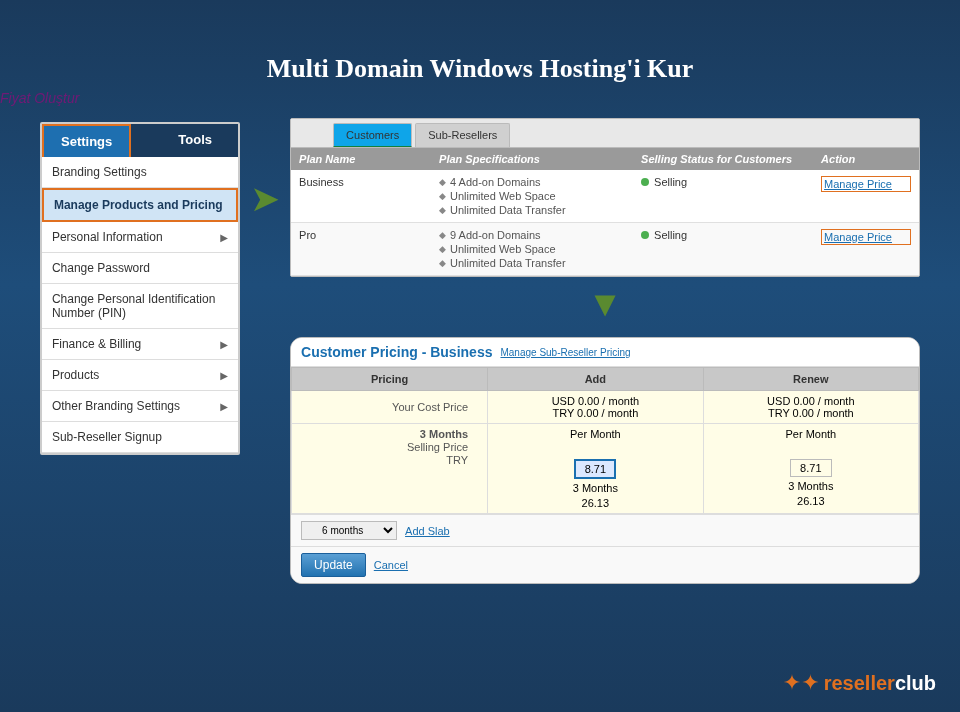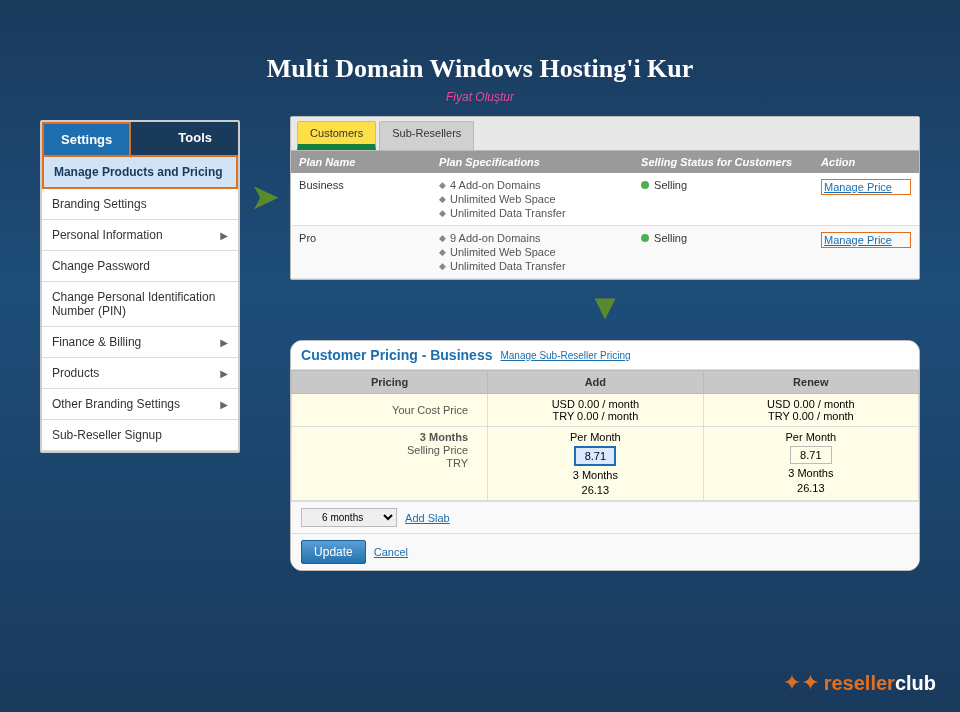--- a/index.html
+++ b/index.html
@@ -17,23 +17,23 @@
       color: #fff;
       font-size: 26px;
       font-weight: bold;
       padding-top: 22px;
       padding-bottom: 6px;
       font-family: Georgia, serif;
       margin-top: 32px;
     }
 
     .subtitle {
-      text-align: center;
-      color: #ec4899;
-      font-size: 12px;
+      text-align: left;
+      color: #701a75;
+      font-size: 14px;
       font-style: italic;
       margin-bottom: 12px;
     }
 
     .content-area {
       display: flex;
       flex-direction: row;
       align-items: flex-start;
       justify-content: center;
       padding: 0 20px;
@@ -143,22 +143,23 @@
       font-size: 11px;
       background: #d0d0d0;
       border: 1px solid #bbb;
       border-bottom: none;
       cursor: pointer;
       color: #333;
       border-radius: 2px 2px 0 0;
     }
 
     .panel-tab.active {
-      background: #fde047;
-      border-bottom: 6px solid #15803d;
+      background: #0ea5e9;
+      border-bottom: 1px solid #15803d;
+      margin-left: 36px;
     }
 
     .table-header {
       display: grid;
       grid-template-columns: 140px 1fr 180px 90px;
       background: #9a9a9a;
       color: #fff;
       font-size: 11px;
       font-weight: bold;
       padding: 5px 8px;
@@ -285,20 +286,21 @@
       color: #555;
     }
 
     .input-box {
       width: 40px;
       border: 2px solid #1a6fb0;
       padding: 2px 4px;
       font-size: 11px;
       text-align: center;
       background: #e8f0ff;
+      margin-top: 16px;
     }
 
     .bottom-actions {
       display: flex;
       align-items: center;
       gap: 8px;
       padding: 6px 10px;
       background: #f9f9f9;
       border-top: 1px solid #ddd;
     }
@@ -354,22 +356,22 @@
 <div class="main-title">Multi Domain Windows Hosting'i Kur</div>
 <div class="subtitle">Fiyat Oluştur</div>
 
 <div class="content-area">
 
   <div class="sidebar">
     <div class="sidebar-tabs">
       <div class="sidebar-tab active">Settings</div>
       <div class="sidebar-tab">Tools</div>
     </div>
+    <div class="sidebar-item">Branding Settings</div>
     <div class="sidebar-item active">Manage Products and Pricing</div>
-    <div class="sidebar-item">Branding Settings</div>
     <div class="sidebar-item">
       <span>Personal Information</span>
       <span class="chevron">▶</span>
     </div>
     <div class="sidebar-item">Change Password</div>
     <div class="sidebar-item">Change Personal Identification Number (PIN)</div>
     <div class="sidebar-item">
       <span>Finance &amp; Billing</span>
       <span class="chevron">▶</span>
     </div>

